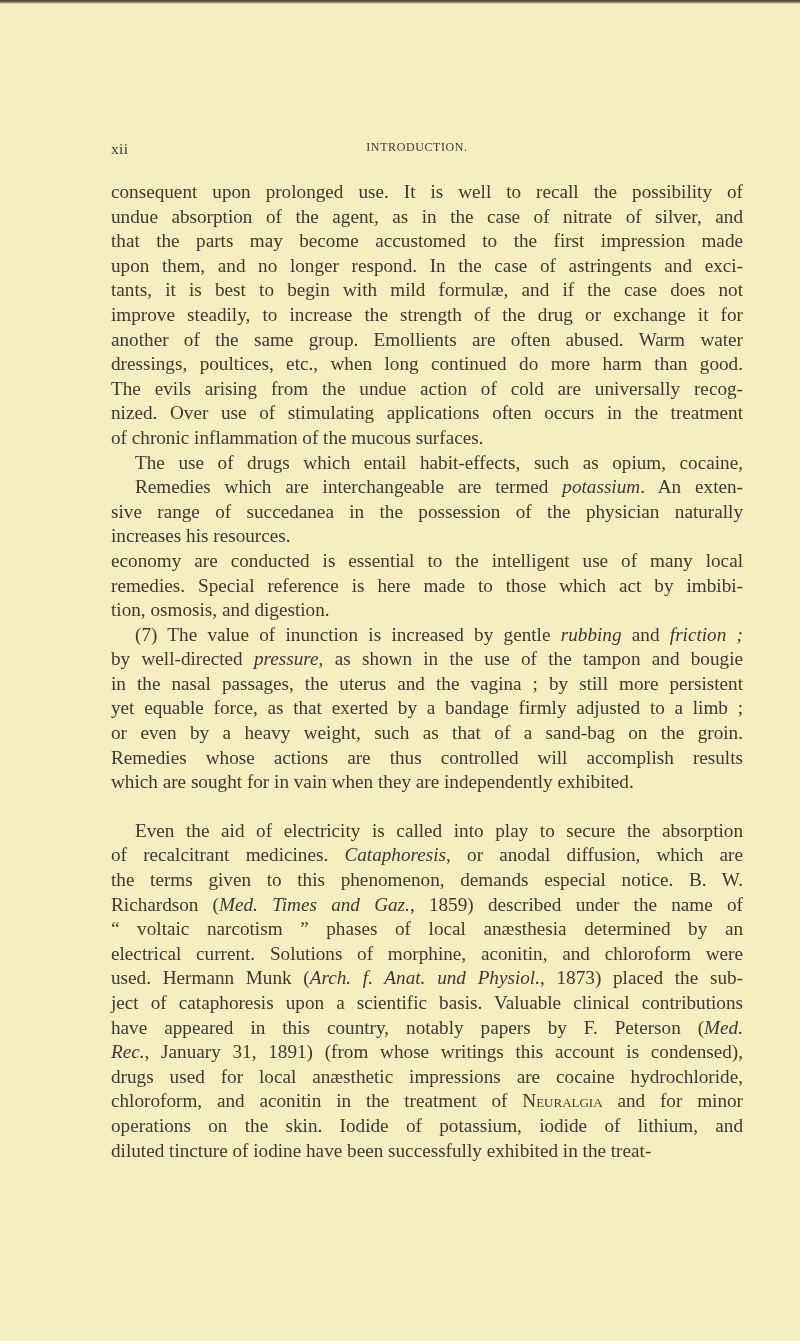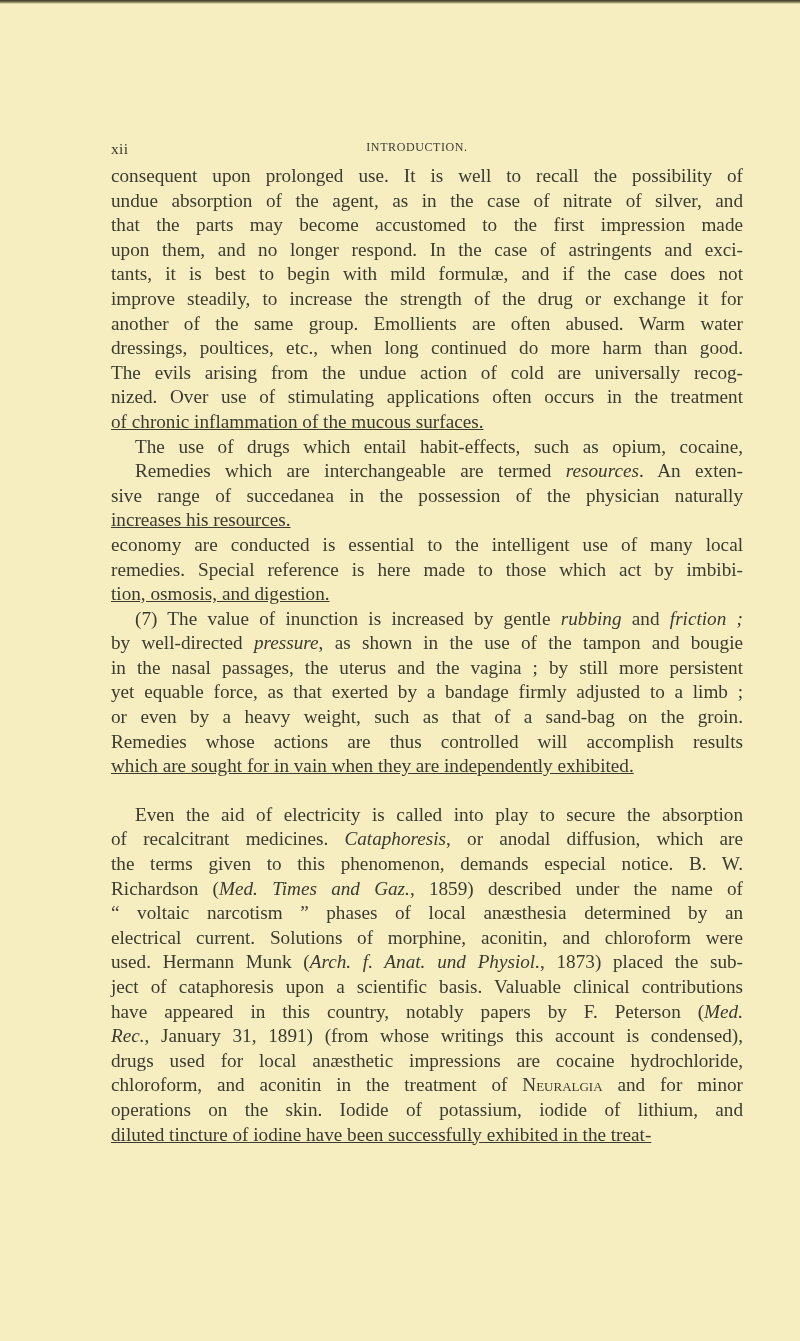--- a/index.html
+++ b/index.html
@@ -20,27 +20,28 @@
   .running-head {
     position: relative; height: 24px;
     font-size: 15.5px; letter-spacing: 0.3px;
   }
   .running-head .folio { position: absolute; left: 0; top: 0; }
   .running-head .title {
     position: absolute; left: 0; right: 0; top: 0; text-align: center;
     font-size: 12px; letter-spacing: 0.6px; padding-right: 20px;
   }
   .body-text {
+    margin-top: 16px;
     font-size: 19.2px; line-height: 24.6px;
     text-align: justify;
   }
   .body-text p { margin: 0; text-indent: 0; }
   .body-text p.gap { margin-top: 24px; }
   .line { display: block; text-align: justify; text-align-last: justify; white-space: nowrap; }
-  .line.last { text-align-last: left; text-decoration: underline; }
+  .line.last { text-align-last: left; }
   .line.first { padding-left: 24px; }
   .sc { font-variant: small-caps; }
   i { font-style: italic; }
 </style>
 </head>
 <body>
 
 <div class="top-edge"></div>
 
 <div class="page">
@@ -60,21 +61,21 @@
         <span class="line">another of the same group. Emollients are often abused. Warm water</span>
         <span class="line">dressings, poultices, etc., when long continued do more harm than good.</span>
         <span class="line">The evils arising from the undue action of cold are universally recog-</span>
         <span class="line">nized. Over use of stimulating applications often occurs in the treatment</span>
         <span class="line last">of chronic inflammation of the mucous surfaces.</span>
       </p>
       <p>
         <span class="line first">The use of drugs which entail habit-effects, such as opium, cocaine,</span>
       </p>
       <p>
-        <span class="line first">Remedies which are interchangeable are termed <i>resources</i>. An exten-</span>
+        <span class="line first">Remedies which are interchangeable are termed <i>potassium</i>. An exten-</span>
         <span class="line">sive range of succedanea in the possession of the physician naturally</span>
         <span class="line last">increases his resources.</span>
       </p>
       <p>
         <span class="line">economy are conducted is essential to the intelligent use of many local</span>
         <span class="line">remedies. Special reference is here made to those which act by imbibi-</span>
         <span class="line last">tion, osmosis, and digestion.</span>
       </p>
       <p>
         <span class="line first">(7) The value of inunction is increased by gentle <i>rubbing</i> and <i>friction ;</i></span>

